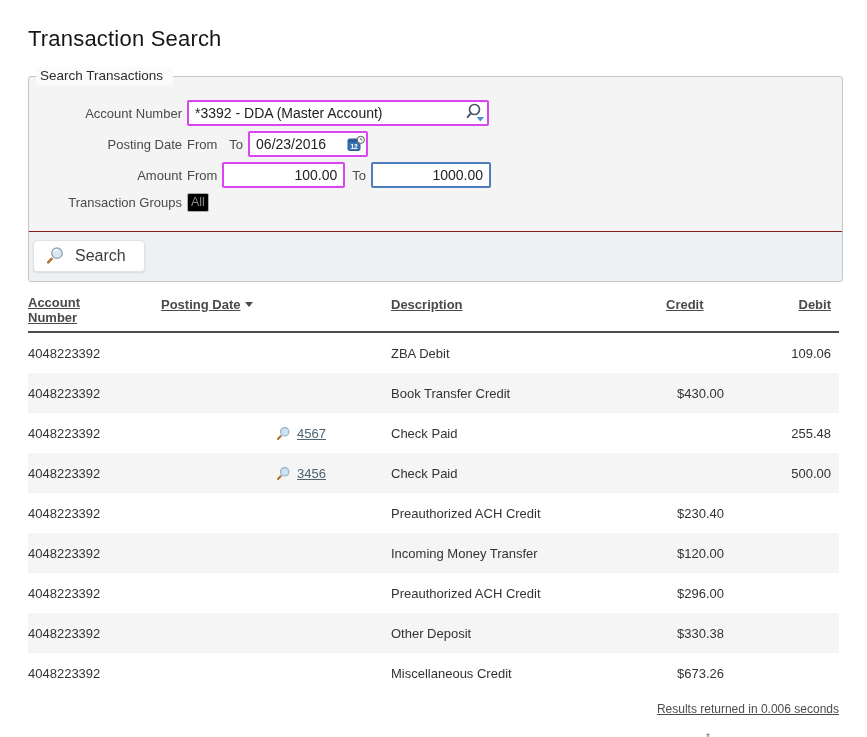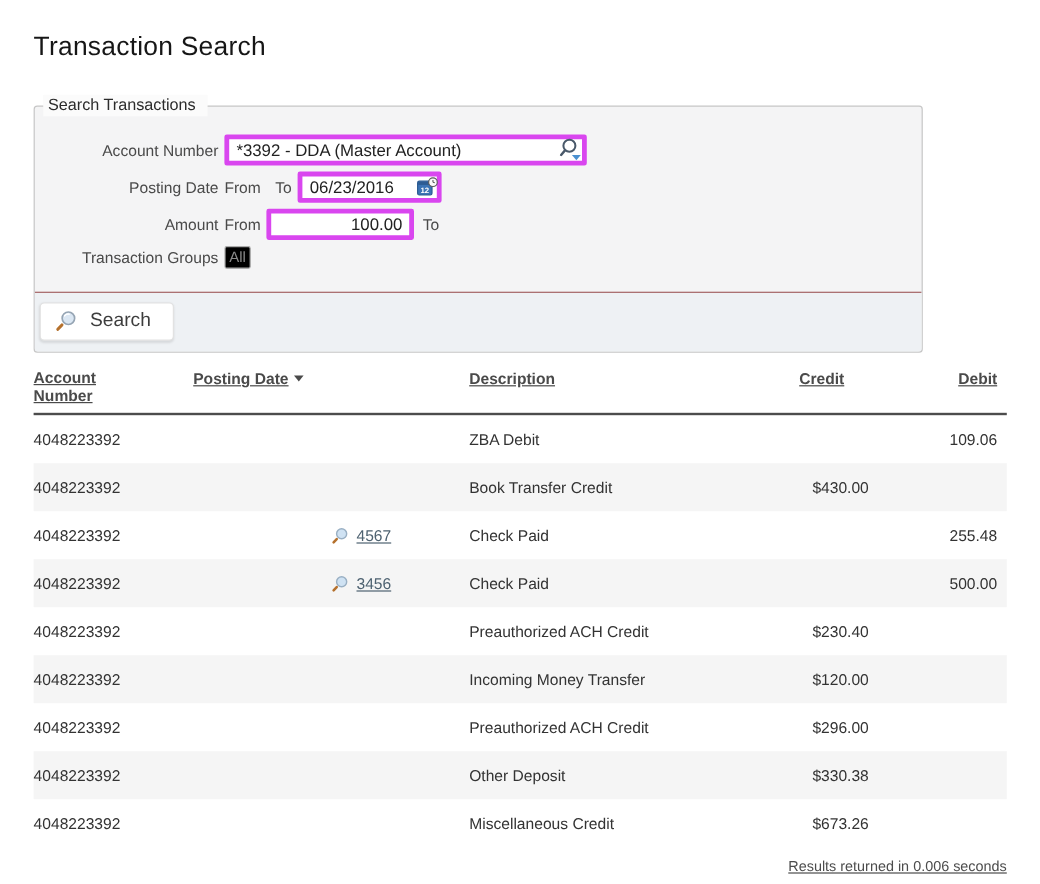--- a/index.html
+++ b/index.html
@@ -9,40 +9,40 @@
     font-family:"Liberation Sans","DejaVu Sans",sans-serif;
     color:#333;
   }
   .page { width:867px; height:737px; padding:26px 24px 0 28px; }
 
   
   .page-title { font-size:22px; font-weight:400; color:#161616; letter-spacing:.2px; }
 
   
   .panel {
-    position:relative; margin-top:36px; width:741px;
+    position:relative; margin-top:24px; width:815px;
     border:1px solid #c6c6c6; border-radius:3px; background:#f4f4f5;
   }
   .panel-legend {
     position:absolute; top:-10px; left:7px;
     background:#fbfbfb; padding:1px 10px 2px 4px;
     font-size:13.5px; color:#2b2b2b;
   }
   .panel-body { padding:23px 10px 10px 8px; }
   .form-row { display:flex; align-items:center; margin-bottom:5px; }
   .form-row:last-child { margin-bottom:9px; }
   .field-label {
     width:145px; text-align:right; margin-right:5px;
     font-size:13px; color:#4a4a4a; flex:0 0 145px;
   }
   .inline-label { font-size:13px; color:#4a4a4a; margin-right:5px; }
   .to-label { margin-left:7px; }
 
   input[type="text"] {
-    height:26px; border:4px solid #d946ef; border-radius:2px;
+    height:26px; border:2px solid #d946ef; border-radius:2px;
     background:#fff; font-family:inherit; font-size:14px; color:#222;
     padding:0 6px; outline:none;
   }
   .input-wrap { position:relative; display:inline-block; }
   .account-input { width:302px; padding-right:30px; }
   .date-input { width:123px; padding-right:24px; }
   .amount-input { width:123px; text-align:right; padding-right:8px; }
   .amount-input.focused { width:120px; border:2px solid #4d7dbb; }
   .date-input.second { width:120px; }
   .embedded-icon { position:absolute; top:50%; transform:translateY(-50%); right:4px; cursor:pointer; line-height:0; }
@@ -139,20 +139,21 @@
             </svg>
           </span>
         </span>
       </div>
 
       <div class="form-row">
         <span class="field-label">Amount</span>
         <span class="inline-label">From</span>
         <input type="text" class="amount-input" value="100.00" style="">
         <span class="inline-label to-label">To</span>
+        <input type="text" class="amount-input focused" value="1000.00" style="">
       </div>
 
       <div class="form-row">
         <span class="field-label">Transaction Groups</span>
         <span class="all-button">All</span>
       </div>
 
     </div>
 
     <div class="panel-actions">

